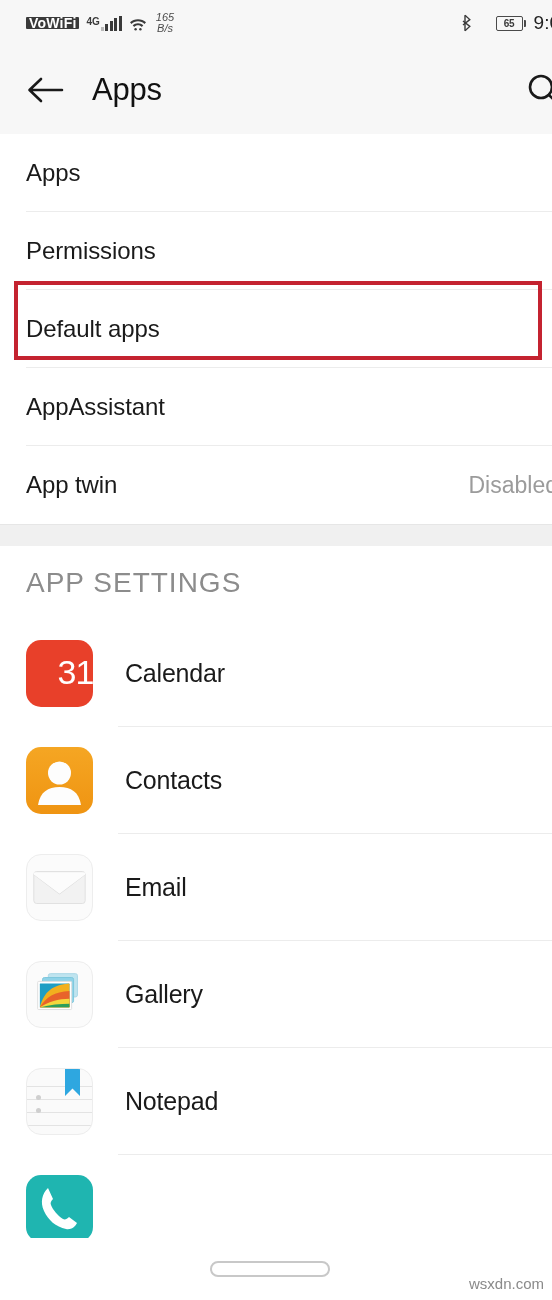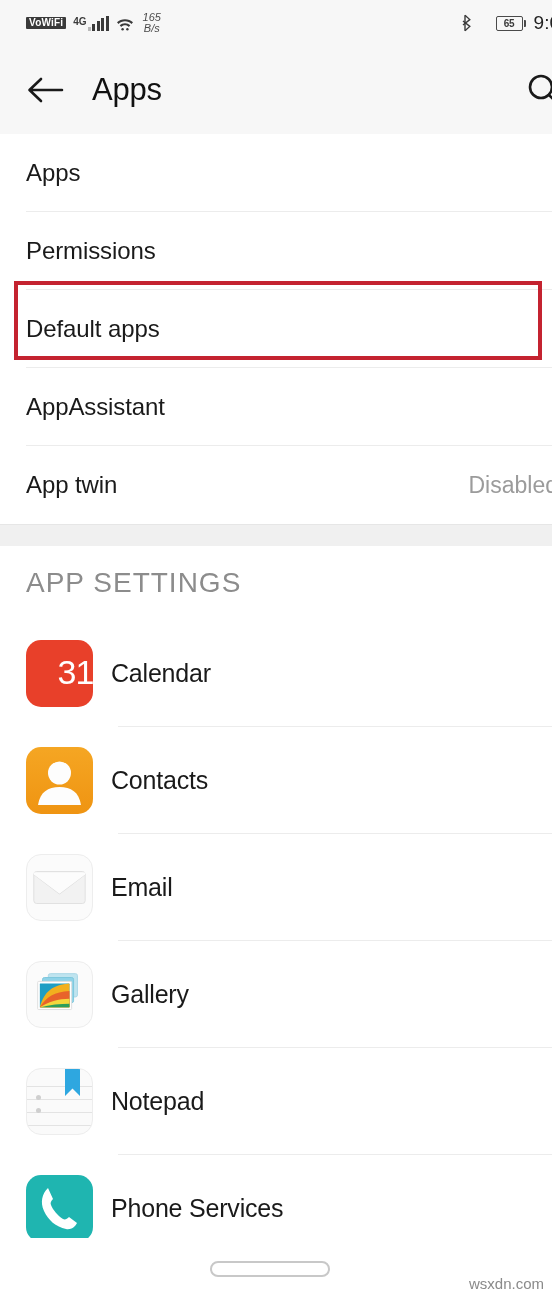--- a/index.html
+++ b/index.html
@@ -40,21 +40,21 @@
     top: 0;
     height: 46px;
     display: flex;
     align-items: center;
     gap: 8px;
   }
 
   .volte-badge {
     background: #3a3a3a;
     color: #ffffff;
-    font-size: 10px;
+    font-size: 14px;
     font-weight: bold;
     letter-spacing: 0.2px;
     padding: 1px 3px;
     border-radius: 1px;
     line-height: 10px;
     font-family: "Liberation Sans", sans-serif;
   }
 
   .net-group { display: flex; align-items: flex-end; gap: 1px; }
   .net-label {
@@ -233,21 +233,21 @@
 
   .app-icon {
     width: 67px;
     height: 67px;
     border-radius: 15px;
     flex: 0 0 auto;
     position: relative;
     overflow: hidden;
   }
   .app-name {
-    margin-left: 18px;
+    margin-left: 32px;
     font-size: 25px;
     color: #1a1a1a;
     letter-spacing: -0.2px;
   }
 
   
   .ic-calendar {
     background: #e8402a;
     display: flex;
     align-items: center;
@@ -516,21 +516,20 @@
       <span class="app-name">Notepad</span>
       <span class="app-divider"></span>
     </div>
 
     <div class="app-row last">
       <span class="app-icon ic-phone">
         <svg width="67" height="67" viewBox="0 0 67 67">
           <path d="M22 13 C16 19 14 27 18 36 C22 45 30 52 40 54 C45 55 49 52 51 48 L43 42 C41 44 39 45 37 44 C32 41 27 35 25 30 C24 28 25 26 27 24 Z" fill="#ffffff"></path>
         </svg>
       </span>
-      <span class="app-name">Phone Services</span>
 
     </div>
 
   </div>
 
   <div class="nav-bar">
     <div class="gesture-pill"></div>
   </div>
 
   <div class="watermark">wsxdn.com</div>

